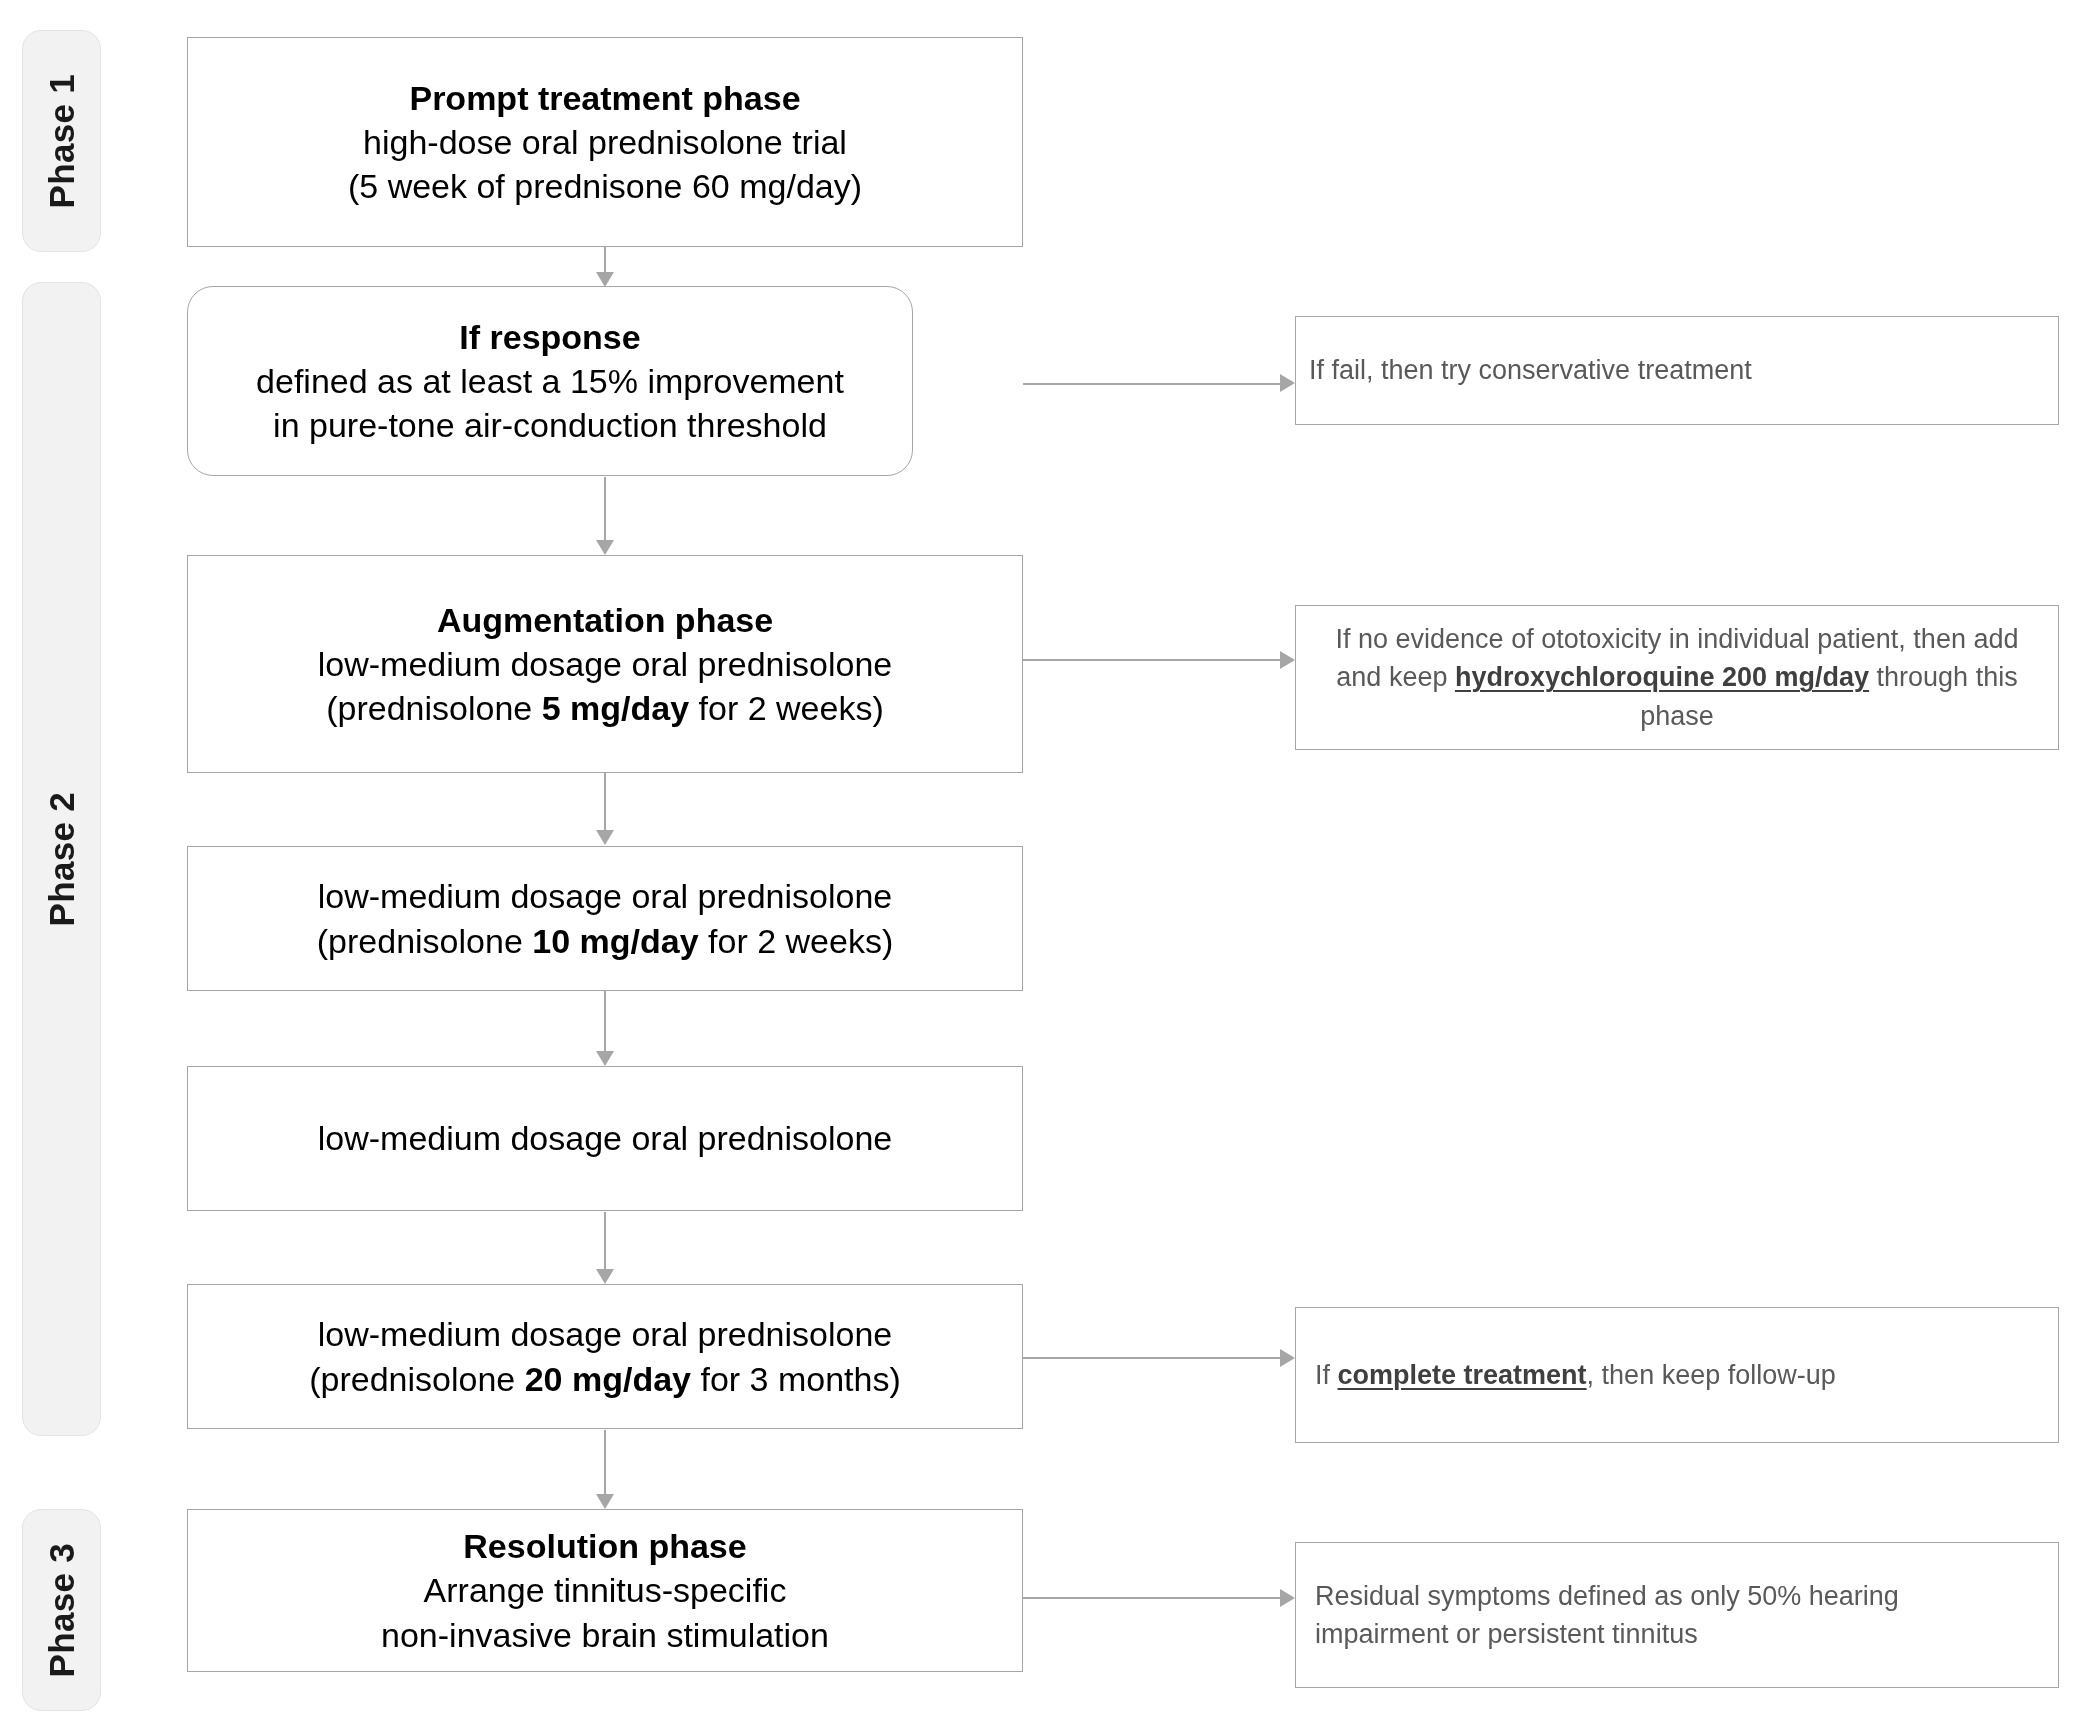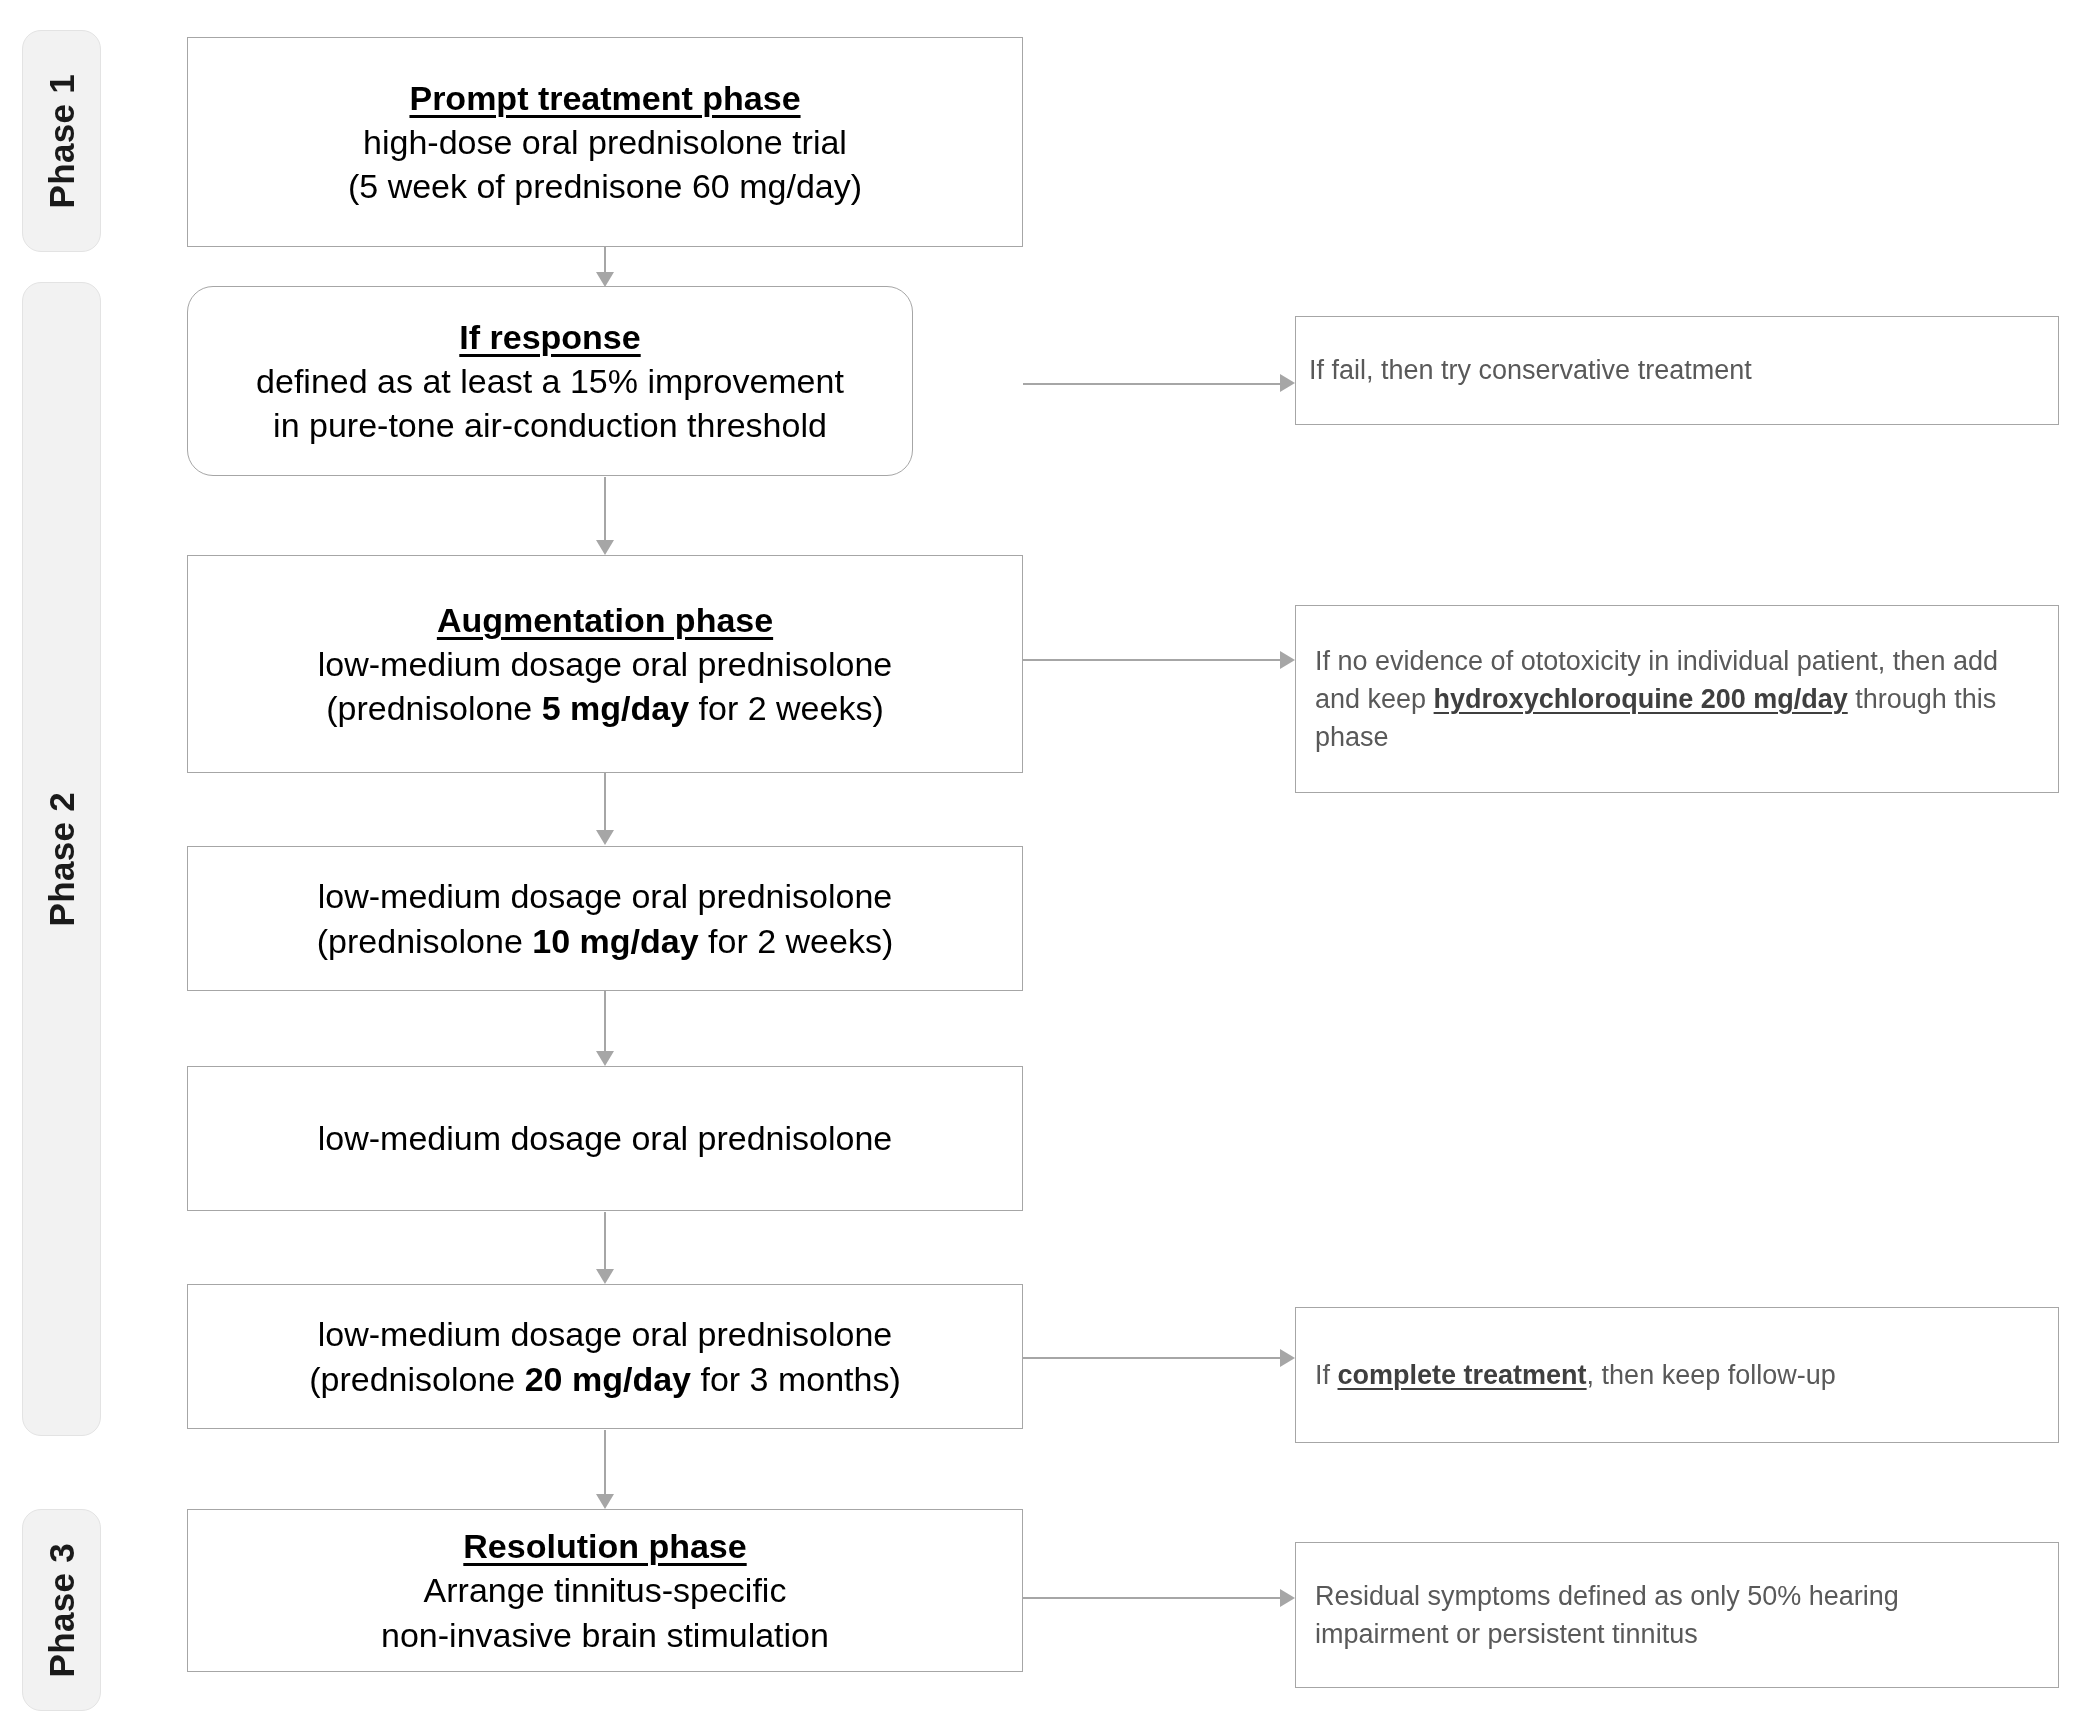--- a/index.html
+++ b/index.html
@@ -50,21 +50,20 @@
     align-items: center;
     justify-content: center;
     text-align: center;
     color: #000000;
     font-size: 34px;
     line-height: 1.30;
     padding: 3.4px 10px;
   }
   .flow-box .head {
     font-weight: bold;
-    text-decoration: underline;
     text-underline-offset: 5px;
     text-decoration-thickness: 3.4px;
   }
   .flow-box .line { white-space: nowrap; }
   .flow-box b { font-weight: bold; text-align: center; }
 
   #box-prompt      { left: 187px; top: 37px;   width: 836px; height: 210px; }
   #box-response    { left: 187px; top: 286px;  width: 726px; height: 190px; border-radius: 26px; }
   #box-augment     { left: 187px; top: 555px;  width: 836px; height: 218px; }
   #box-dose10      { left: 187px; top: 846px; width: 836px; height: 145px; }
@@ -87,21 +86,21 @@
   }
   .note-box u {
     font-weight: bold;
     text-decoration: underline;
     text-underline-offset: 3.9px;
     text-decoration-thickness: 2.2px;
     color: #3f3f3f;
   }
 
   #note-fail       { left: 1295px; top: 316px;  width: 764px; height: 109px; padding-left: 13px; }
-  #note-ototox     { left: 1295px; top: 605px; width: 764px; height: 188px; }
+  #note-ototox     { left: 1295px; top: 605px; width: 764px; height: 145px; text-align: center; }
   #note-remission  { left: 1295px; top: 1307px; width: 764px; height: 136px; }
   #note-residual   { left: 1295px; top: 1542px; width: 764px; height: 146px; }
 
   
   .v-line {
     position: absolute;
     width: 2.2px;
     background: #a6a6a6;
   }
   .v-arrowhead {

